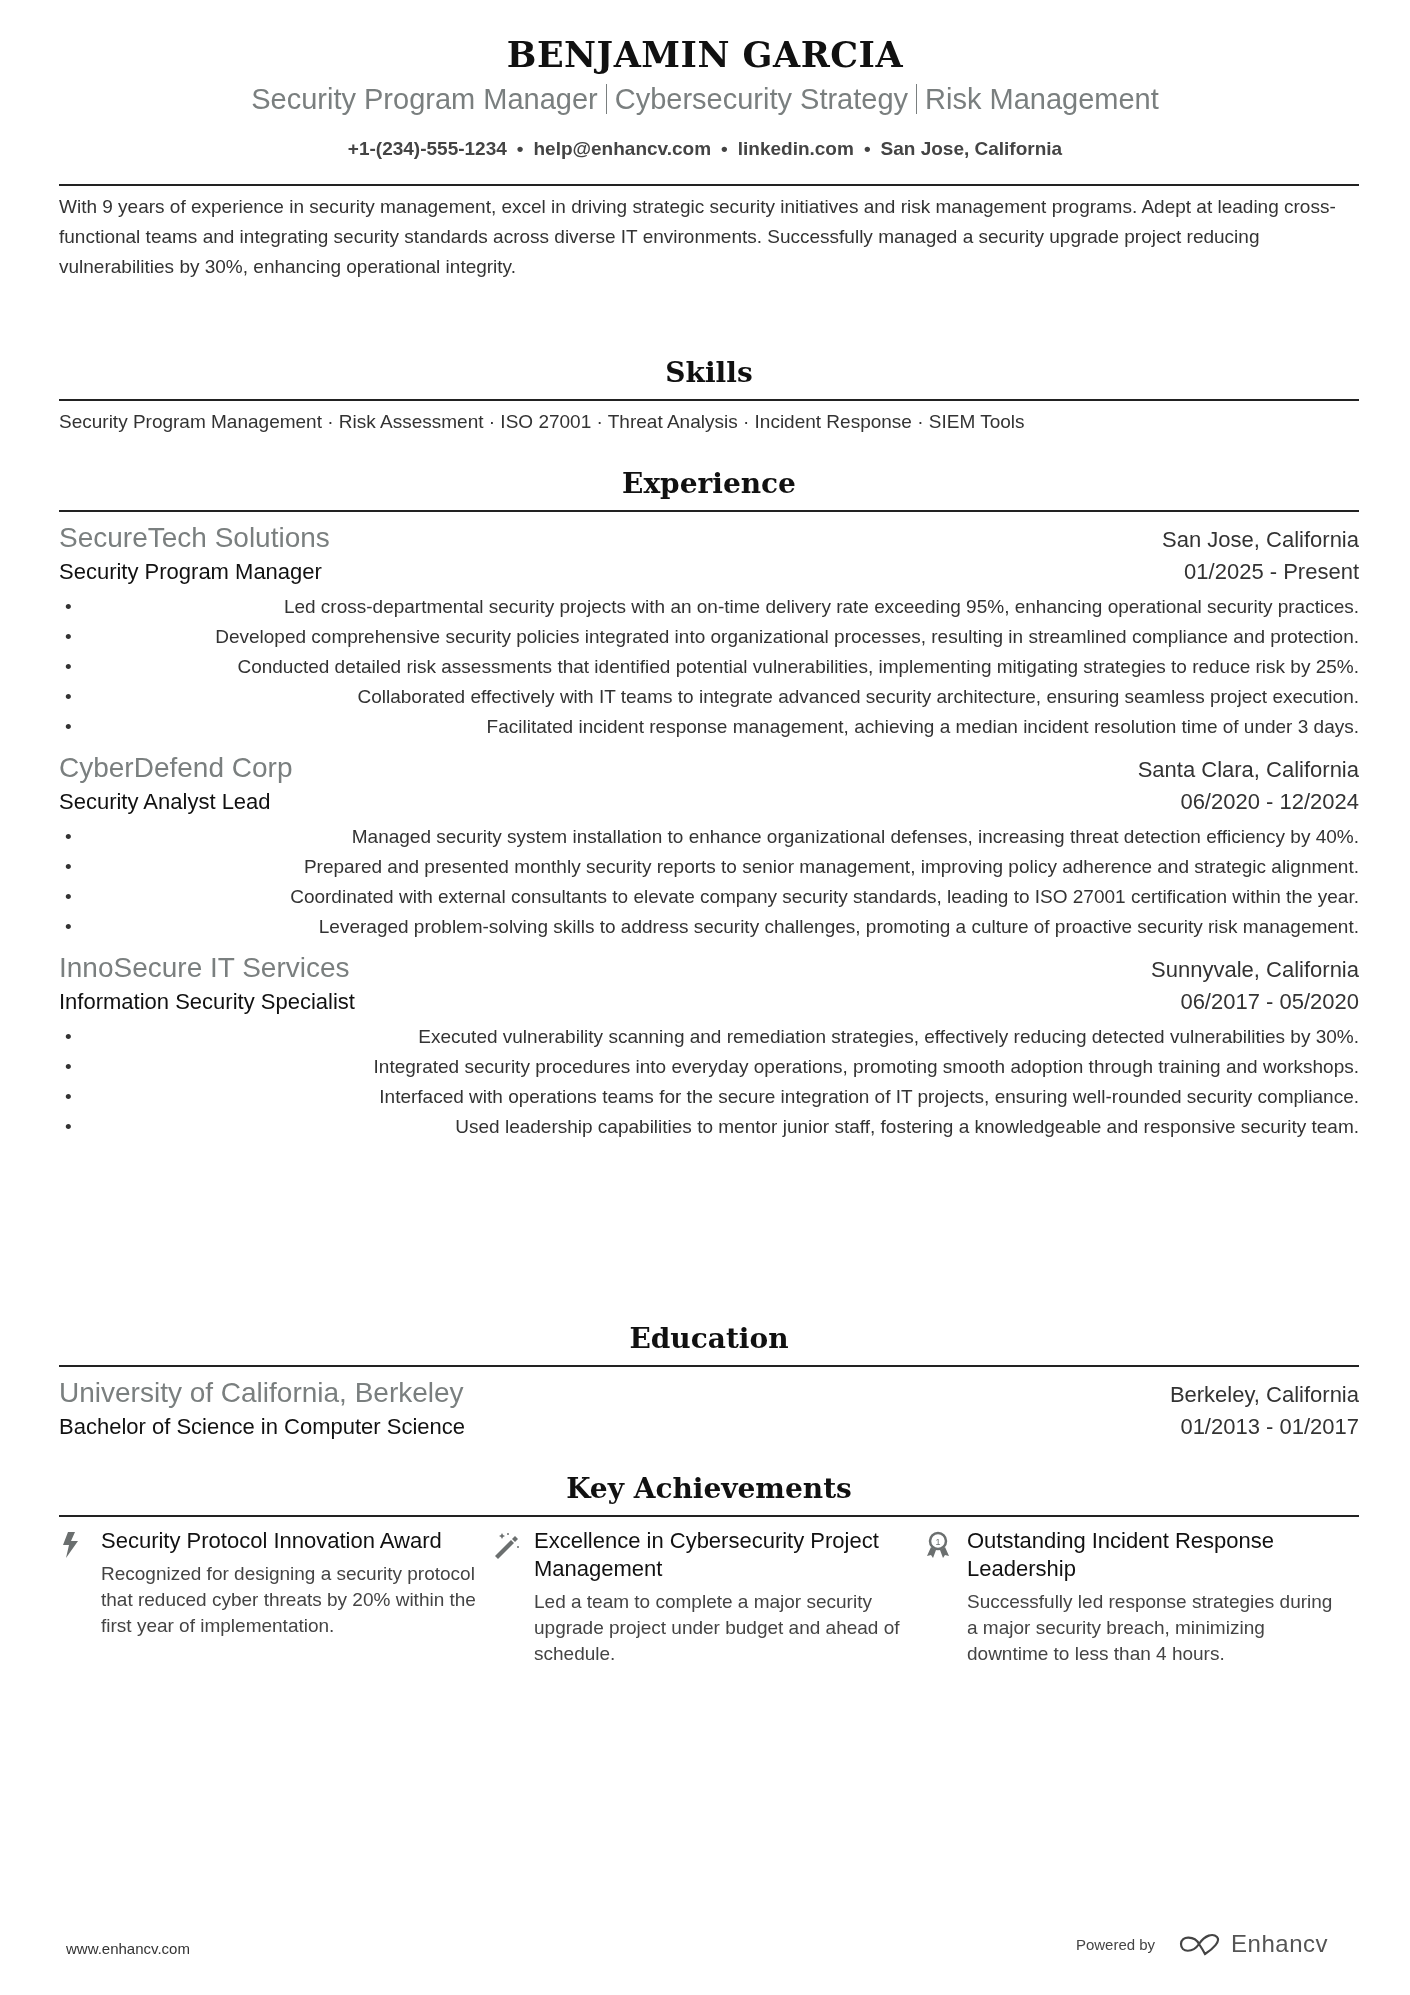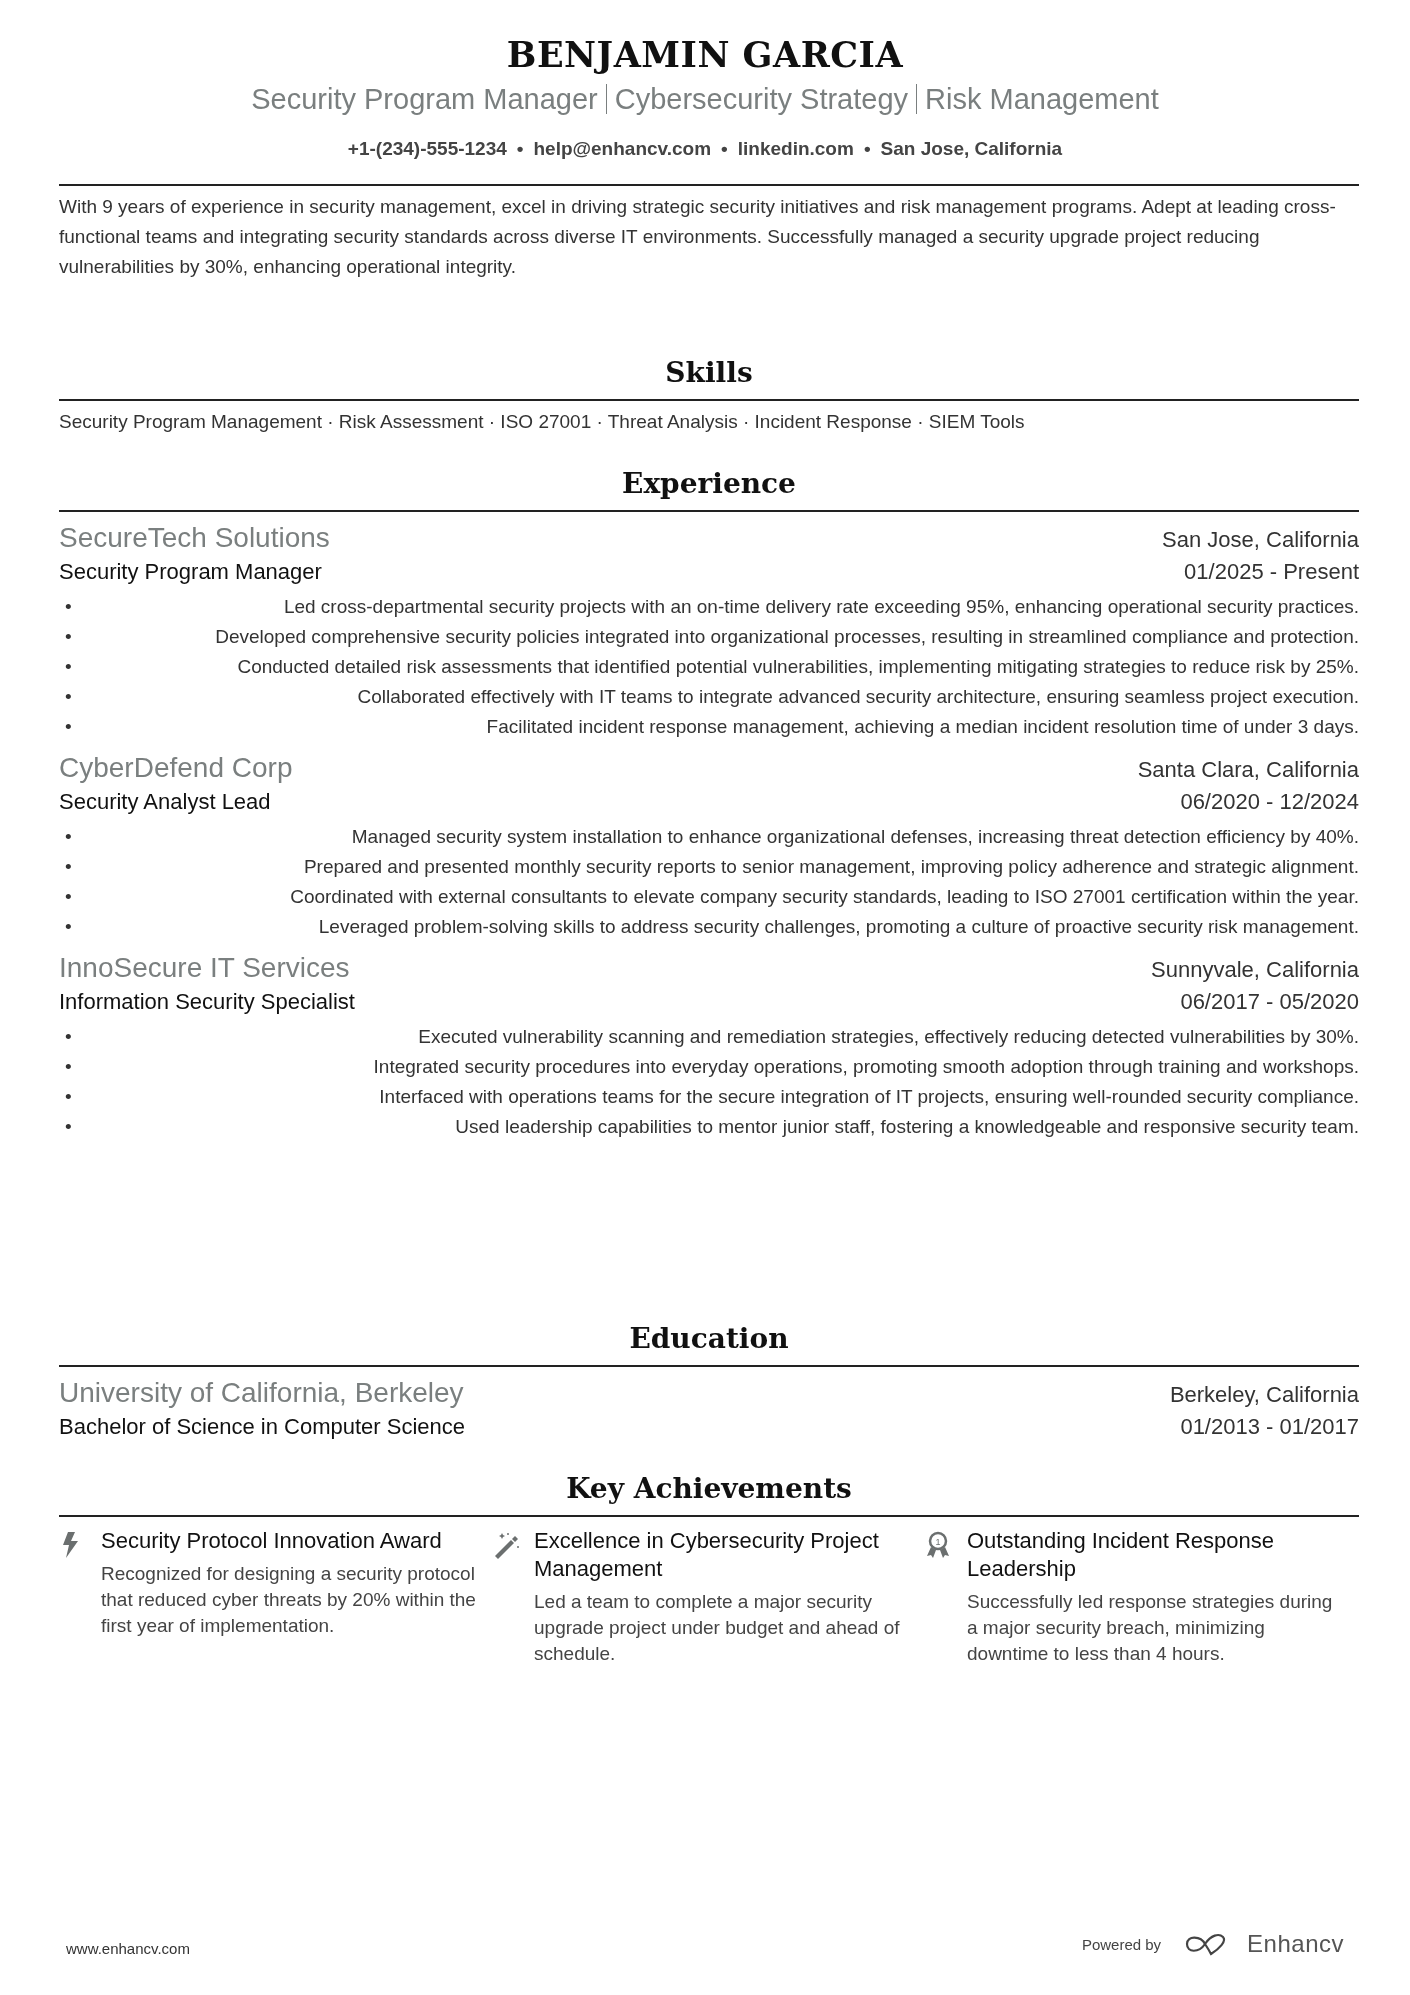--- a/index.html
+++ b/index.html
@@ -33,23 +33,23 @@
   ul.bullets li::before { content: "•"; position: absolute; left: 6px; top: 0; color: #333; }
 
   .ach-grid { display: flex; margin-top: 10px; }
   .ach { width: 433px; display: flex; padding-right: 10px; }
   .ach-icon { width: 42px; flex: none; padding-top: 4px; }
   .ach-body { flex: 1; }
   .ach-title { font-size: 22px; color: #111; line-height: 28px; }
   .ach-desc { font-size: 19px; color: #444; line-height: 26px; margin-top: 6px; }
 
   .footer-left { position: absolute; left: 66px; top: 1940px; font-size: 15px; color: #333; }
-  .footer-right { position: absolute; right: 66px; top: 1930px; display: flex; align-items: center; gap: 22px; }
+  .footer-right { position: absolute; right: 82px; top: 1930px; display: flex; align-items: center; gap: 22px; }
   .powered { font-size: 15px; color: #444; }
-  .brand { display: flex; align-items: center; gap: 18px; font-size: 24px; color: #555; letter-spacing: 0.5px; }
+  .brand { display: flex; align-items: center; gap: 8px; font-size: 24px; color: #555; letter-spacing: 0.5px; }
 </style>
 </head>
 <body>
 
 <div class="page">
 
   <div class="header">
     <div class="name">BENJAMIN GARCIA</div>
     <div class="tagline">
       <span>Security Program Manager</span><span class="sep"></span><span>Cybersecurity Strategy</span><span class="sep"></span><span>Risk Management</span>

